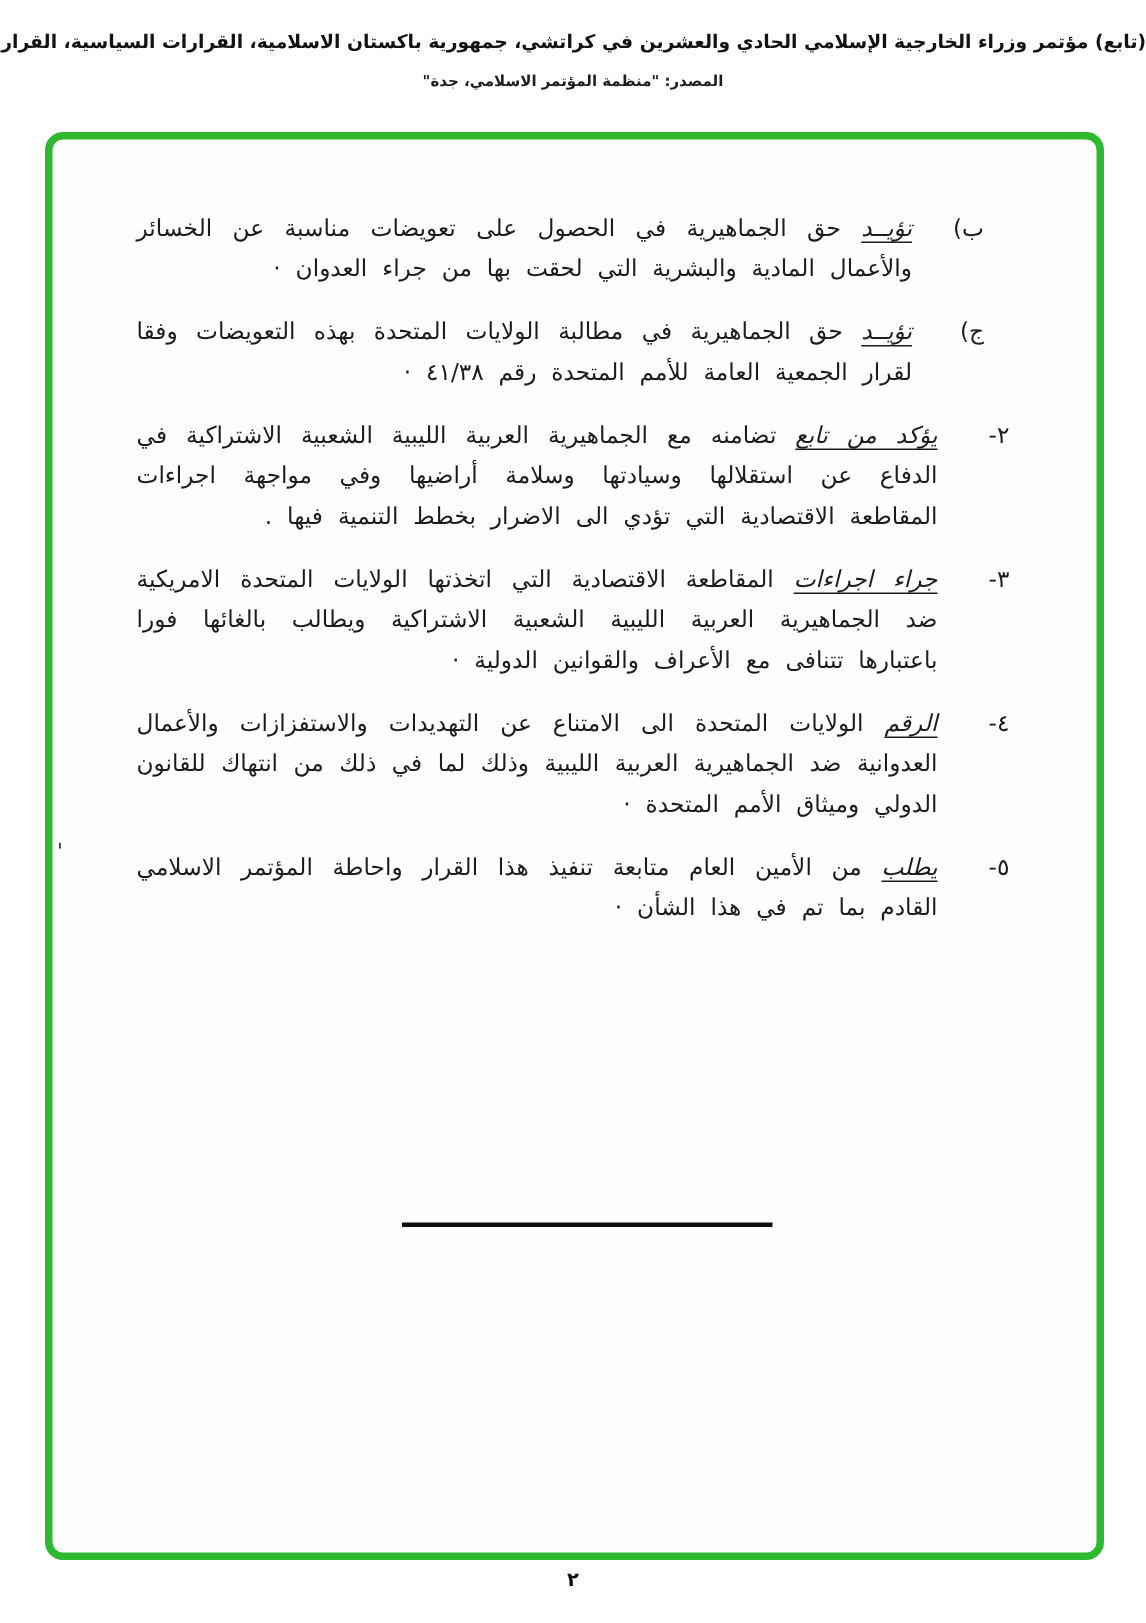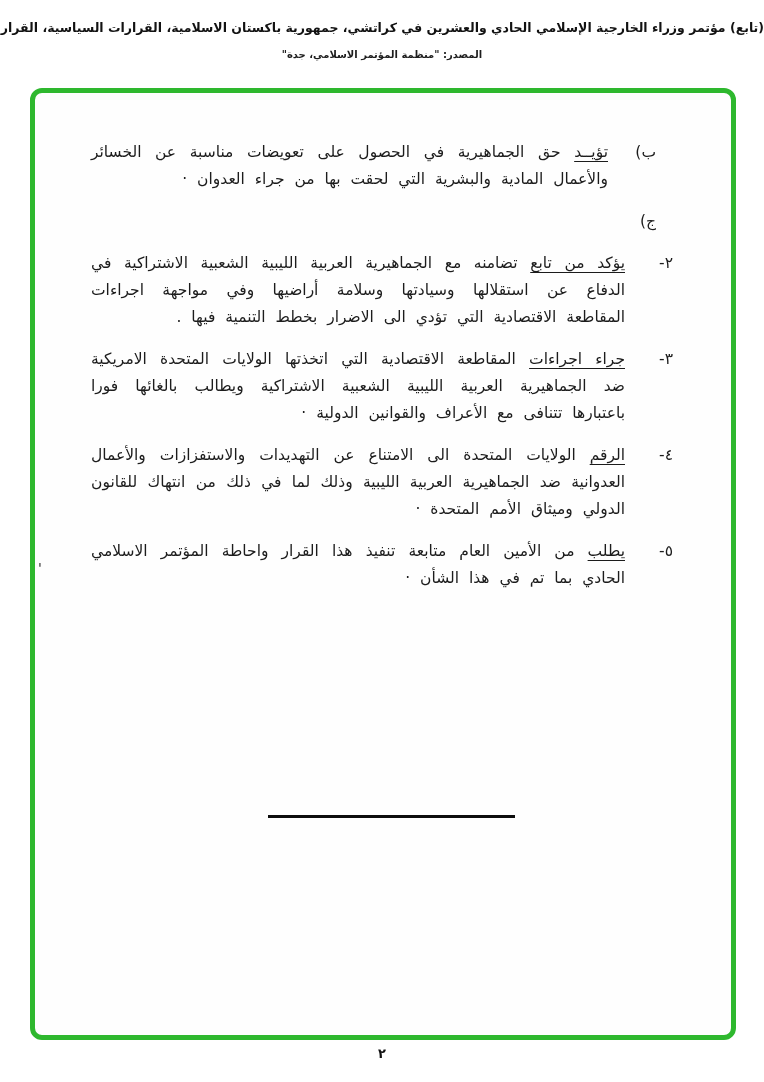--- a/index.html
+++ b/index.html
@@ -33,21 +33,21 @@
     position: absolute; top: 46px; right: 58px; left: 56px;
     direction: rtl;
     color: #1c1c1c;
     font-size: 15.5px; line-height: 27px;
     word-spacing: 5px;
   }
   .item { display: flex; margin-bottom: 15px; }
   .item .marker { flex: 0 0 36px; margin-left: 12px; white-space: nowrap; }
   .item .body { flex: 1; text-align: justify; }
   .item.sub { padding-right: 17px; }
-  .lead { text-decoration: underline; text-underline-offset: 4px; }
+  .lead { text-decoration: underline; text-underline-offset: 4px; font-style: italic; }
 
   .hrule {
     position: absolute; top: 722px; left: 233px;
     width: 247px; height: 3px; background: #0d0d0d;
   }
 
   .page-number {
     position: absolute; top: 1046px; left: 0; right: 0;
     text-align: center; direction: rtl;
     font-size: 13px; font-weight: bold; color: #111;
@@ -71,40 +71,41 @@
 
     <div class="doc-content">
 
       <div class="item sub">
         <div class="marker">ب)</div>
         <div class="body"><span class="lead">تؤيــد</span> <span>حق الجماهيرية في الحصول على تعويضات مناسبة عن الخسائر والأعمال المادية والبشرية التي لحقت بها من جراء العدوان ·</span></div>
       </div>
 
       <div class="item sub">
         <div class="marker">ج)</div>
+        <div class="body"><span class="lead">تؤيــد</span> <span>حق الجماهيرية في مطالبة الولايات المتحدة بهذه التعويضات وفقا لقرار الجمعية العامة للأمم المتحدة رقم ٤١/٣٨ ·</span></div>
       </div>
 
       <div class="item">
         <div class="marker">٢-</div>
         <div class="body"><span class="lead">يؤكد من تابع</span> <span>تضامنه مع الجماهيرية العربية الليبية الشعبية الاشتراكية في الدفاع عن استقلالها وسيادتها وسلامة أراضيها وفي مواجهة اجراءات المقاطعة الاقتصادية التي تؤدي الى الاضرار بخطط التنمية فيها .</span></div>
       </div>
 
       <div class="item">
         <div class="marker">٣-</div>
         <div class="body"><span class="lead">جراء اجراءات</span> <span>المقاطعة الاقتصادية التي اتخذتها الولايات المتحدة الامريكية ضد الجماهيرية العربية الليبية الشعبية الاشتراكية ويطالب بالغائها فورا باعتبارها تتنافى مع الأعراف والقوانين الدولية ·</span></div>
       </div>
 
       <div class="item">
         <div class="marker">٤-</div>
         <div class="body"><span class="lead">الرقم</span> <span>الولايات المتحدة الى الامتناع عن التهديدات والاستفزازات والأعمال العدوانية ضد الجماهيرية العربية الليبية وذلك لما في ذلك من انتهاك للقانون الدولي وميثاق الأمم المتحدة ·</span></div>
       </div>
 
       <div class="item">
         <div class="marker">٥-</div>
-        <div class="body"><span class="lead">يطلب</span> <span>من الأمين العام متابعة تنفيذ هذا القرار واحاطة المؤتمر الاسلامي الحادي بما تم في هذا الشأن ·</span></div>
+        <div class="body"><span class="lead">يطلب</span> <span>من الأمين العام متابعة تنفيذ هذا القرار واحاطة المؤتمر الاسلامي القادم بما تم في هذا الشأن ·</span></div>
       </div>
 
     </div>
 
     <div class="hrule"></div>
   </div>
 
   <span class="scan-artifact">'</span>
 
   <div class="page-number">٢</div>

